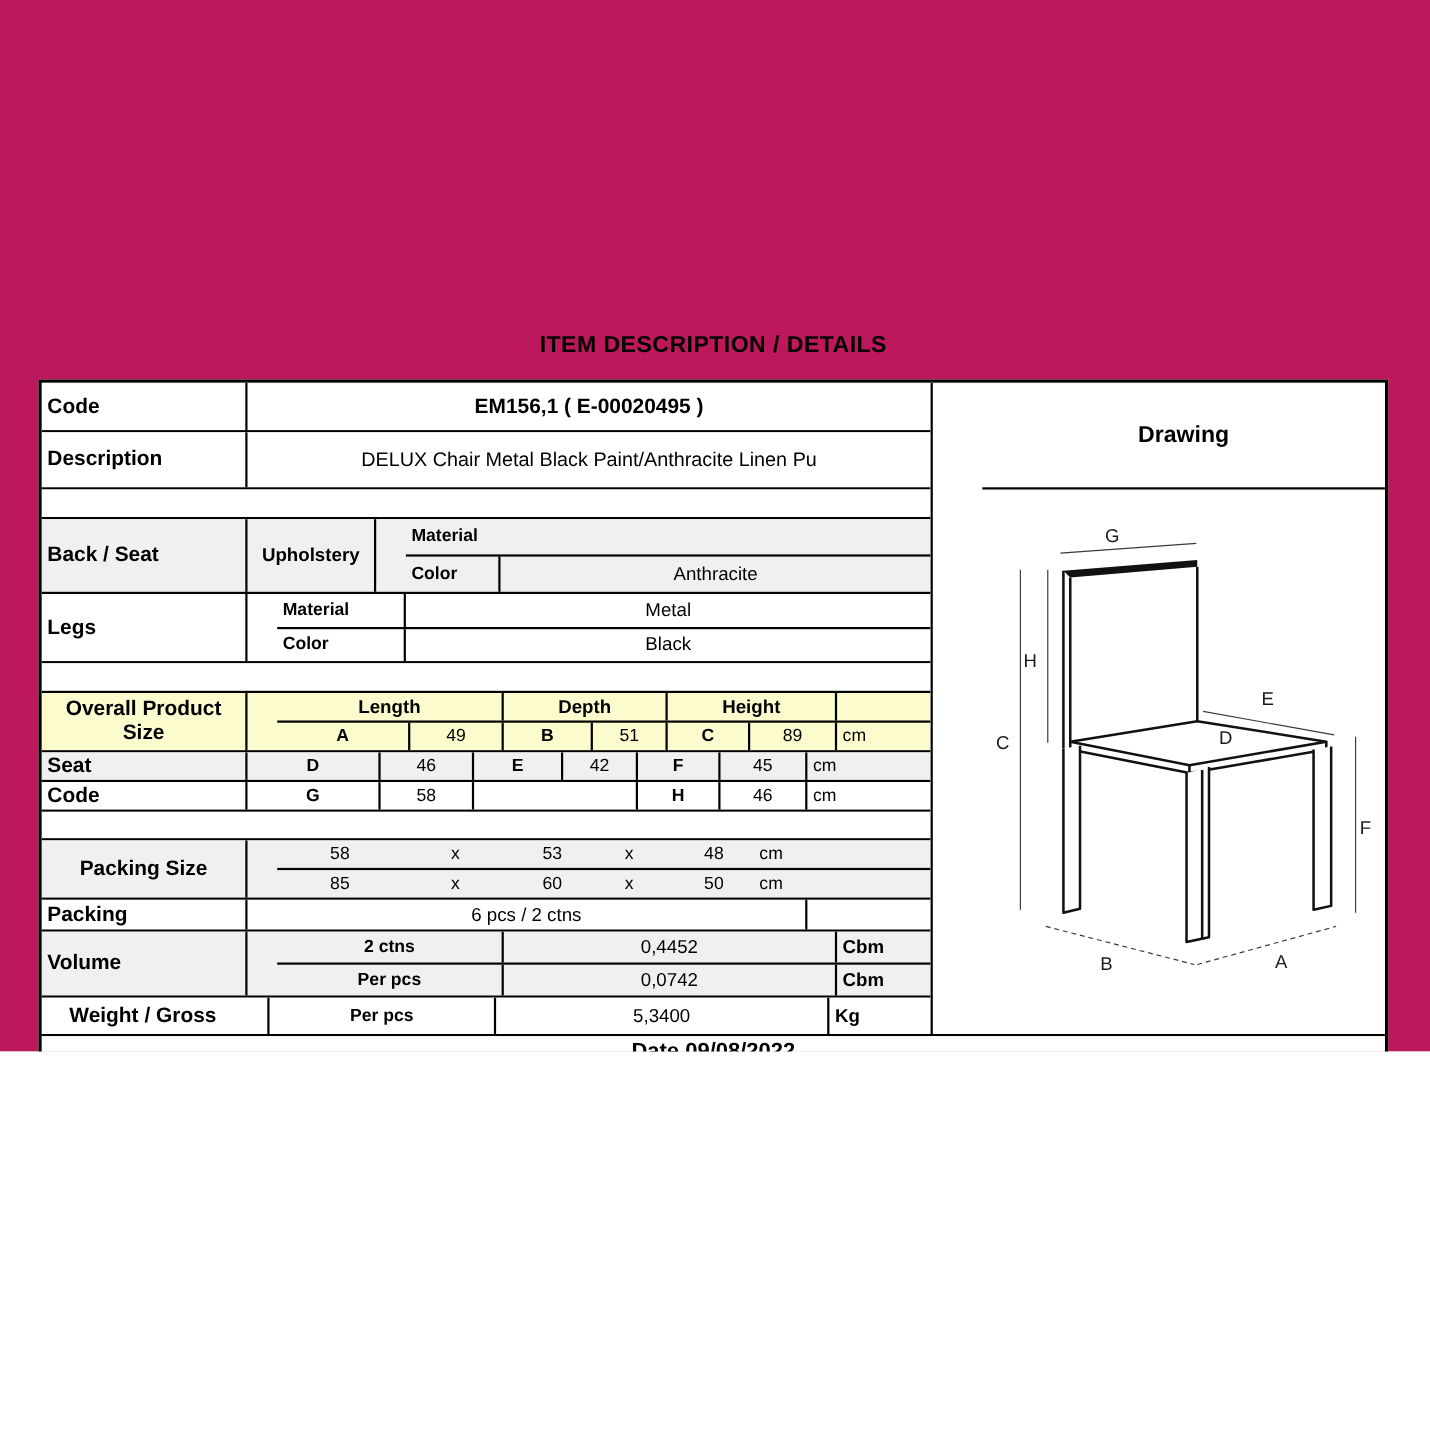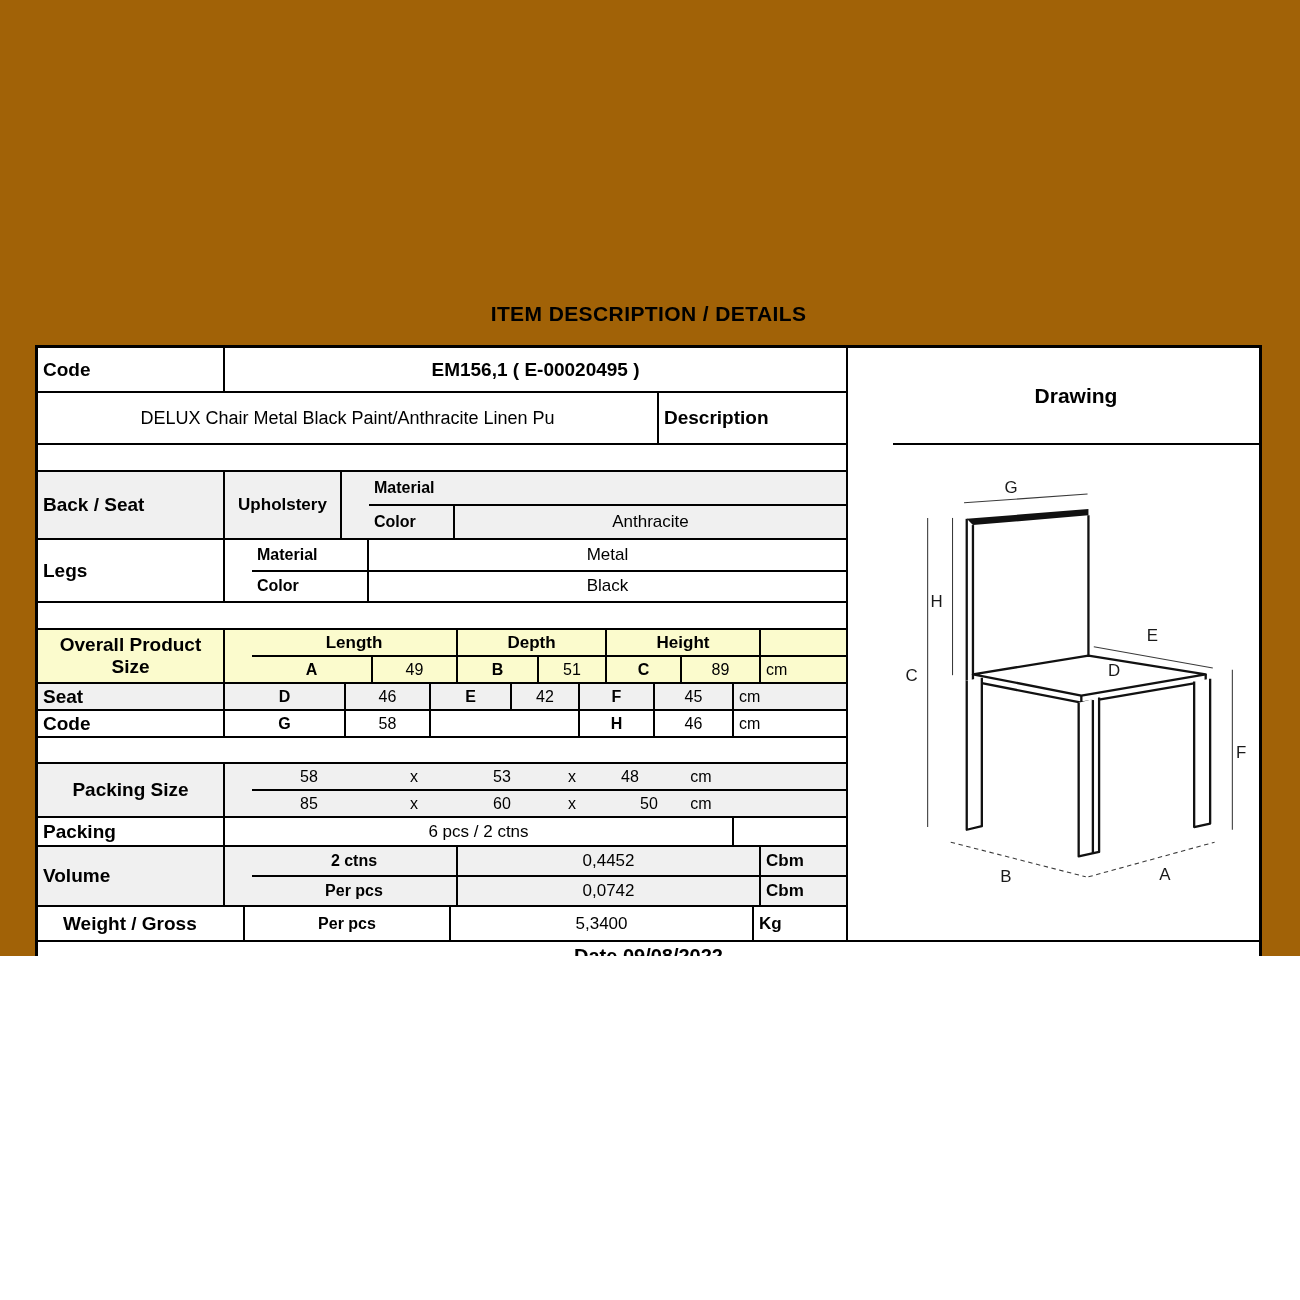--- a/index.html
+++ b/index.html
@@ -1,16 +1,16 @@
 <!DOCTYPE html>
 <html><head>
 <meta charset="utf-8">
 <style>
   html,body{margin:0;padding:0;background:#fff;}
-  .page{position:relative;width:1300px;height:956px;background:#a16207;
+  .page{position:relative;width:1300px;height:956px;background:#be185d;
         font-family:"Liberation Sans",sans-serif;color:#000;}
   .doc-title{position:absolute;left:35px;top:302px;width:1227px;text-align:center;
              font-size:21px;font-weight:bold;letter-spacing:.4px;}
   .spec-table{position:absolute;left:35px;top:345px;width:1227px;border:3px solid #000;
               background:#fff;box-sizing:border-box;}
   .main{display:flex;border-bottom:2px solid #000;}
   .left-col{width:808px;flex:0 0 808px;}
   .row{display:flex;border-bottom:2px solid #000;box-sizing:border-box;align-items:stretch;background:#fff;}
   .row:last-child{border-bottom:none;padding-left:20px;}
   .cell{border-right:2px solid #000;box-sizing:border-box;display:flex;align-items:center;
@@ -57,22 +57,22 @@
     <div class="main">
 
       <div class="left-col">
 
         <div class="row" style="height:45px">
           <div class="cell lab">Code</div>
           <div class="cell ctr flexfill b fs19">EM156,1  ( E-00020495 )</div>
         </div>
 
         <div class="row" style="height:52px">
+          <div class="cell lab">Description</div>
           <div class="cell ctr flexfill fs18">DELUX Chair Metal Black Paint/Anthracite Linen Pu</div>
-          <div class="cell lab">Description</div>
         </div>
 
         <div class="row" style="height:27px"></div>
 
         <div class="row gray" style="height:68px">
           <div class="cell lab">Back / Seat</div>
           <div class="cell w117 ctr b">Upholstery</div>
           <div class="subcol">
             <div class="subrow">
               <div class="cell w86 b fs16">Material</div>
@@ -146,21 +146,21 @@
 
         <div class="row gray" style="height:54px">
           <div class="cell lab ctr">Packing Size</div>
           <div class="subcol">
             <div class="subrow">
               <div class="cell packcell">
                 <span style="left:57px">58</span>
                 <span style="left:162px">x</span>
                 <span style="left:250px">53</span>
                 <span style="left:320px">x</span>
-                <span style="left:378px">48</span>
+                <span style="left:397px">48</span>
                 <span style="left:449px">cm</span>
               </div>
             </div>
             <div class="subrow">
               <div class="cell packcell">
                 <span style="left:57px">85</span>
                 <span style="left:162px">x</span>
                 <span style="left:250px">60</span>
                 <span style="left:320px">x</span>
                 <span style="left:397px">50</span>

